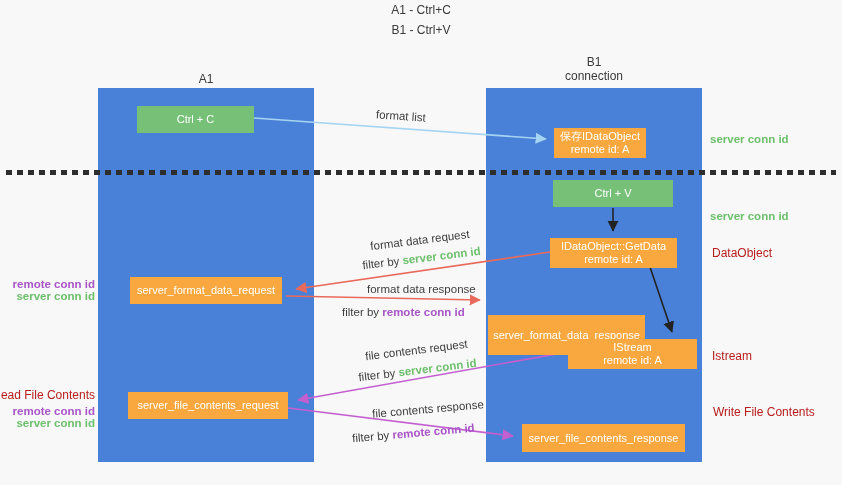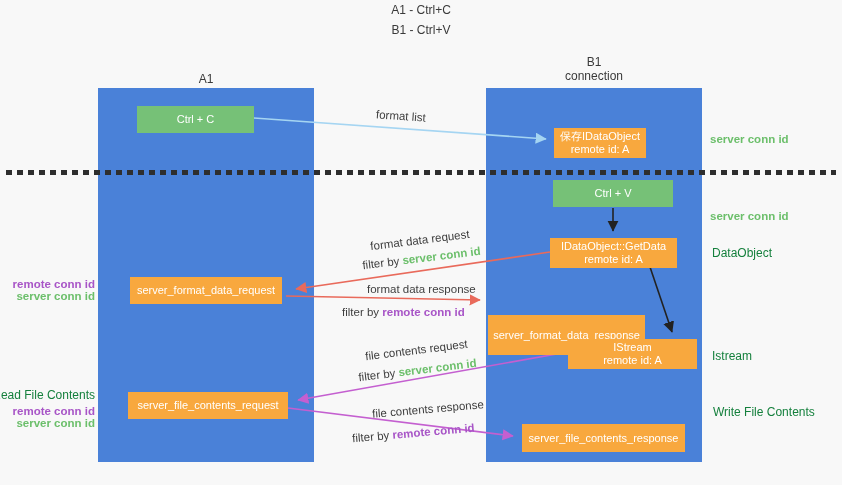--- a/index.html
+++ b/index.html
@@ -12,21 +12,21 @@
   .lane{background:#4a81d8;}
   .divider{height:5px;background:repeating-linear-gradient(to right,#2e2e2e 0 6px,transparent 6px 11px);}
   .node{box-sizing:border-box;color:#fff;text-align:center;font-size:11px;line-height:13px;
         display:flex;flex-direction:column;justify-content:center;z-index:3;}
   .node.orange{background:#f8a83e;}
   .node.green{background:#76c177;}
   .edge-label{font-size:11.5px;color:#3f3f3f;white-space:nowrap;z-index:2;}
   .green-t{color:#6cbf6b;font-weight:bold;}
   .purple-t{color:#a855c7;font-weight:bold;}
   .side-label{font-size:11.5px;white-space:nowrap;}
-  .side-label.dark{font-size:12px;color:#15803d;font-weight:normal;}
+  .side-label.dark{font-size:12px;color:#b91c1c;font-weight:normal;}
   .left-block{text-align:right;}
   svg.arrows{position:absolute;left:0;top:0;z-index:2;}
 </style>
 </head>
 <body>
 
 <div id="canvas">
 
   <div class="abs title">
     <div>A1 - Ctrl+C</div>

